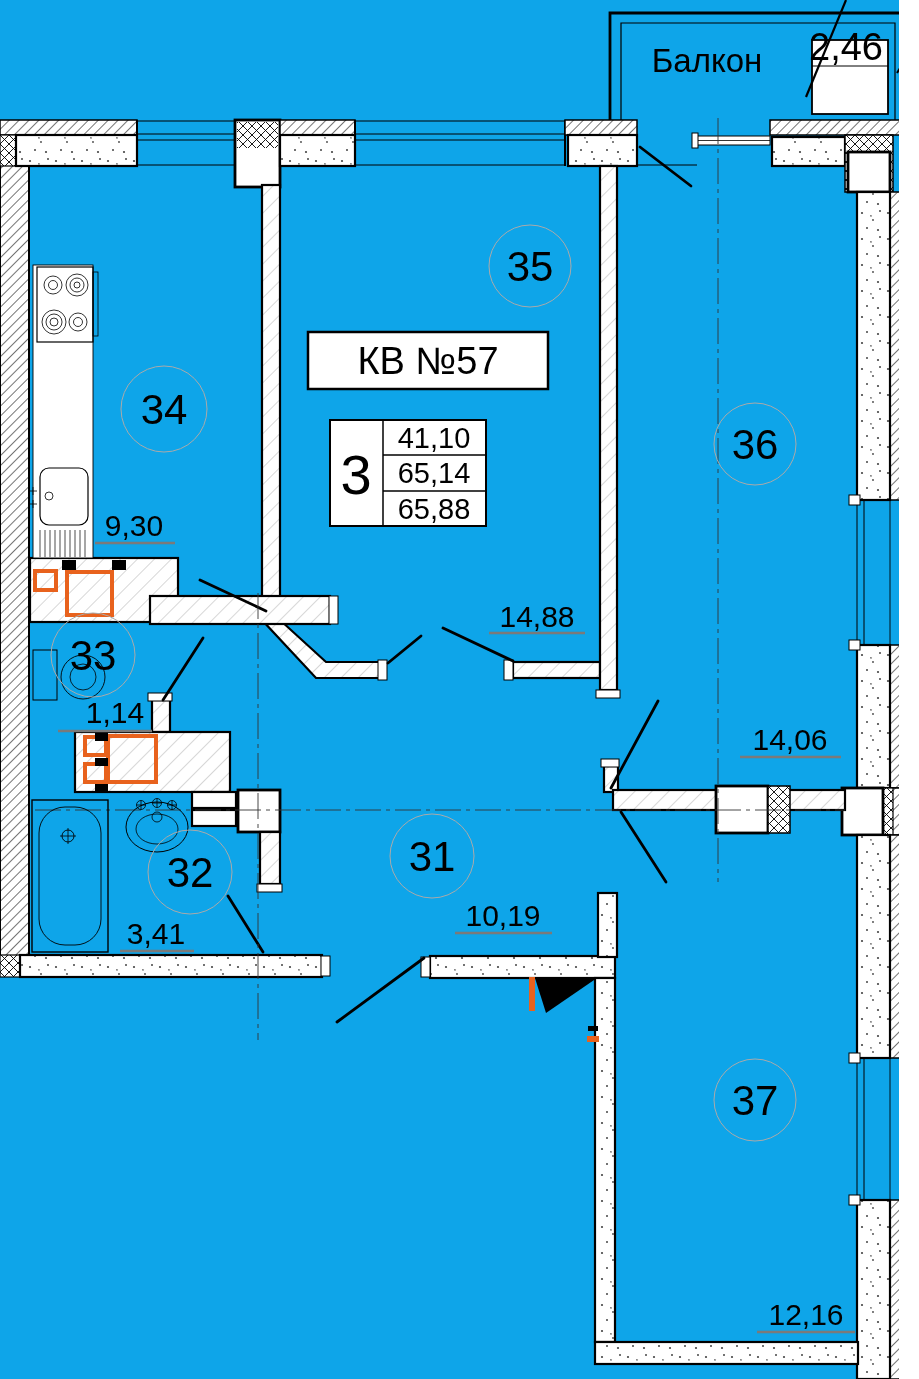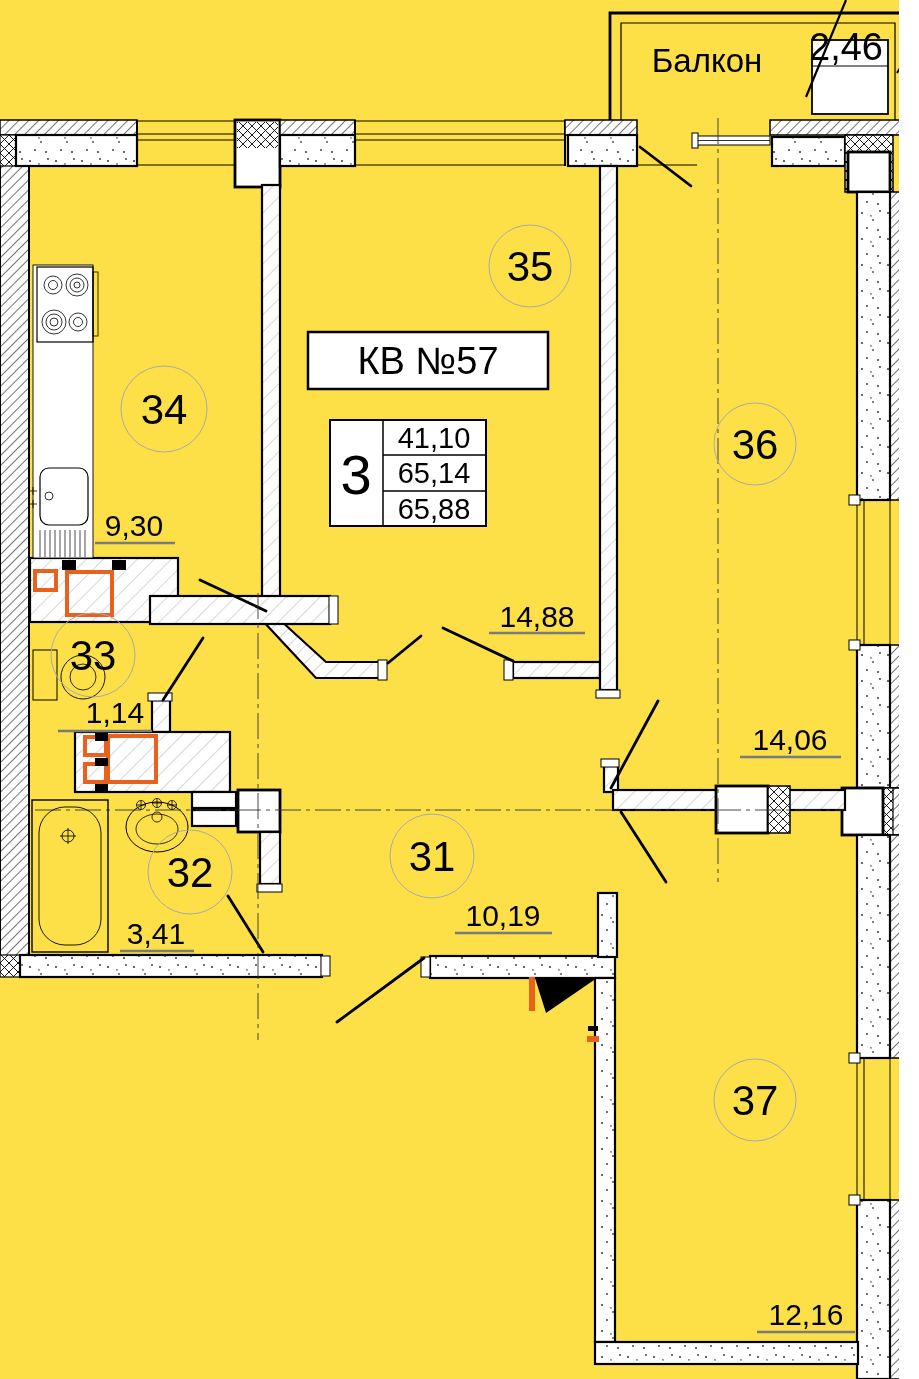--- a/index.html
+++ b/index.html
@@ -1,16 +1,16 @@
 <!DOCTYPE html>
 <html><head>
 <meta charset="utf-8">
 <style>
   html,body{margin:0;padding:0;background:#ffffff;}
-  .stage{width:899px;height:1379px;position:relative;overflow:hidden;background:#fde047;}
+  .stage{width:899px;height:1379px;position:relative;overflow:hidden;background:#0ea5e9;}
   svg{display:block}
   text{font-family:"Liberation Sans", sans-serif; fill:#000;}
   .room-num{font-size:42px;}
   .area-lbl{font-size:30px;}
   .kv-lbl{font-size:38px;}
   .tbl-val{font-size:29px;}
   .tbl-big{font-size:56px;}
   .balc-lbl{font-size:33px;}
   .balc-area{font-size:38px;}
   .thin{stroke:#000;stroke-width:1;fill:none;}

